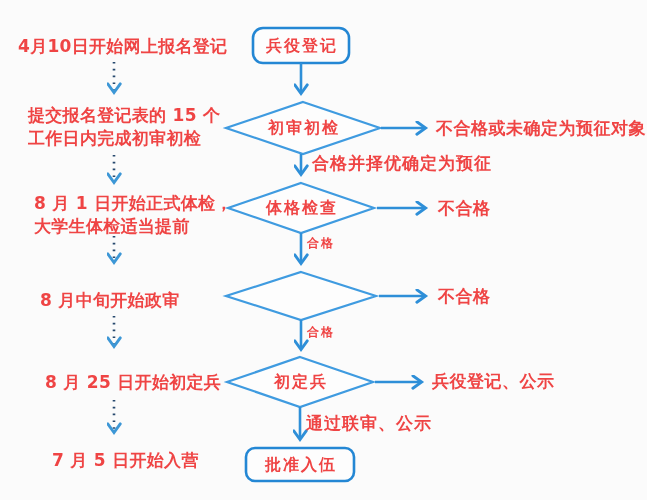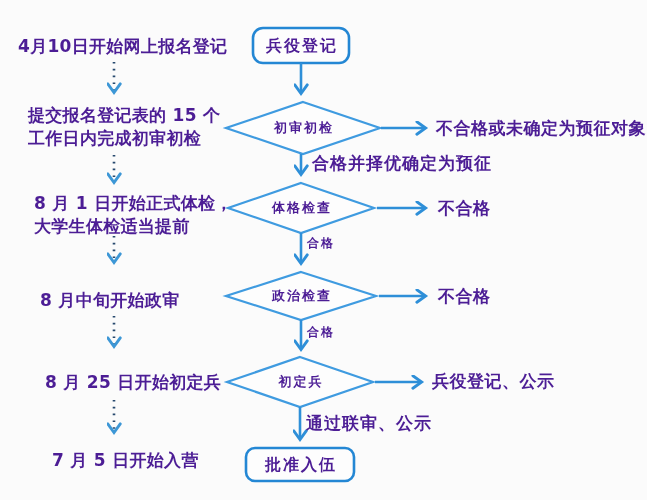--- a/index.html
+++ b/index.html
@@ -7,33 +7,33 @@
   .canvas {
     position:relative;
     width:647px; height:500px;
     background:#fbfbfb;
     font-family:"DejaVu Sans", sans-serif;
     overflow:hidden;
   }
   svg.shapes { position:absolute; left:0; top:0; }
   .txt {
     position:absolute;
-    color:#4c1d95;
+    color:#ef4444;
     font-weight:bold;
     white-space:nowrap;
   }
   .step {
     font-size:17px;
     line-height:23px;
     white-space:pre-line;
     letter-spacing:0.3px;
   }
   .node-label {
     transform:translate(-50%,-50%);
-    font-size:13px;
+    font-size:16px;
     letter-spacing:2px;
   }
   .terminal-label {
     transform:translate(-50%,-50%);
     font-size:16px;
     letter-spacing:2px;
   }
   .edge-label {
     font-size:17px;
     letter-spacing:1px;
@@ -91,21 +91,20 @@
 工作日内完成初审初检</div>
   <div class="txt step" style="left:34px; top:192px">8 月 1 日开始正式体检，
 大学生体检适当提前</div>
   <div class="txt step" style="left:40px; top:289px">8 月中旬开始政审</div>
   <div class="txt step" style="left:45px; top:371px">8 月 25 日开始初定兵</div>
   <div class="txt step" style="left:52px; top:449px">7 月 5 日开始入营</div>
 
   <div class="txt terminal-label" style="left:302px; top:46px">兵役登记</div>
   <div class="txt node-label" style="left:304px; top:128px">初审初检</div>
   <div class="txt node-label" style="left:302px; top:208px">体格检查</div>
-  <div class="txt node-label" style="left:302px; top:296px">政治检查</div>
   <div class="txt node-label" style="left:301px; top:382px">初定兵</div>
   <div class="txt terminal-label" style="left:301px; top:465px">批准入伍</div>
 
   <div class="txt edge-label" style="left:312px; top:152px">合格并择优确定为预征</div>
   <div class="txt fail-label" style="left:436px; top:128px">不合格或未确定为预征对象</div>
   <div class="txt edge-label pass-small" style="left:307px; top:235px">合格</div>
   <div class="txt fail-label pass-small" style="left:438px; top:208px">不合格</div>
   <div class="txt edge-label pass-small" style="left:307px; top:324px">合格</div>
   <div class="txt fail-label pass-small" style="left:438px; top:296px">不合格</div>
   <div class="txt edge-label" style="left:306px; top:412px">通过联审、公示</div>

